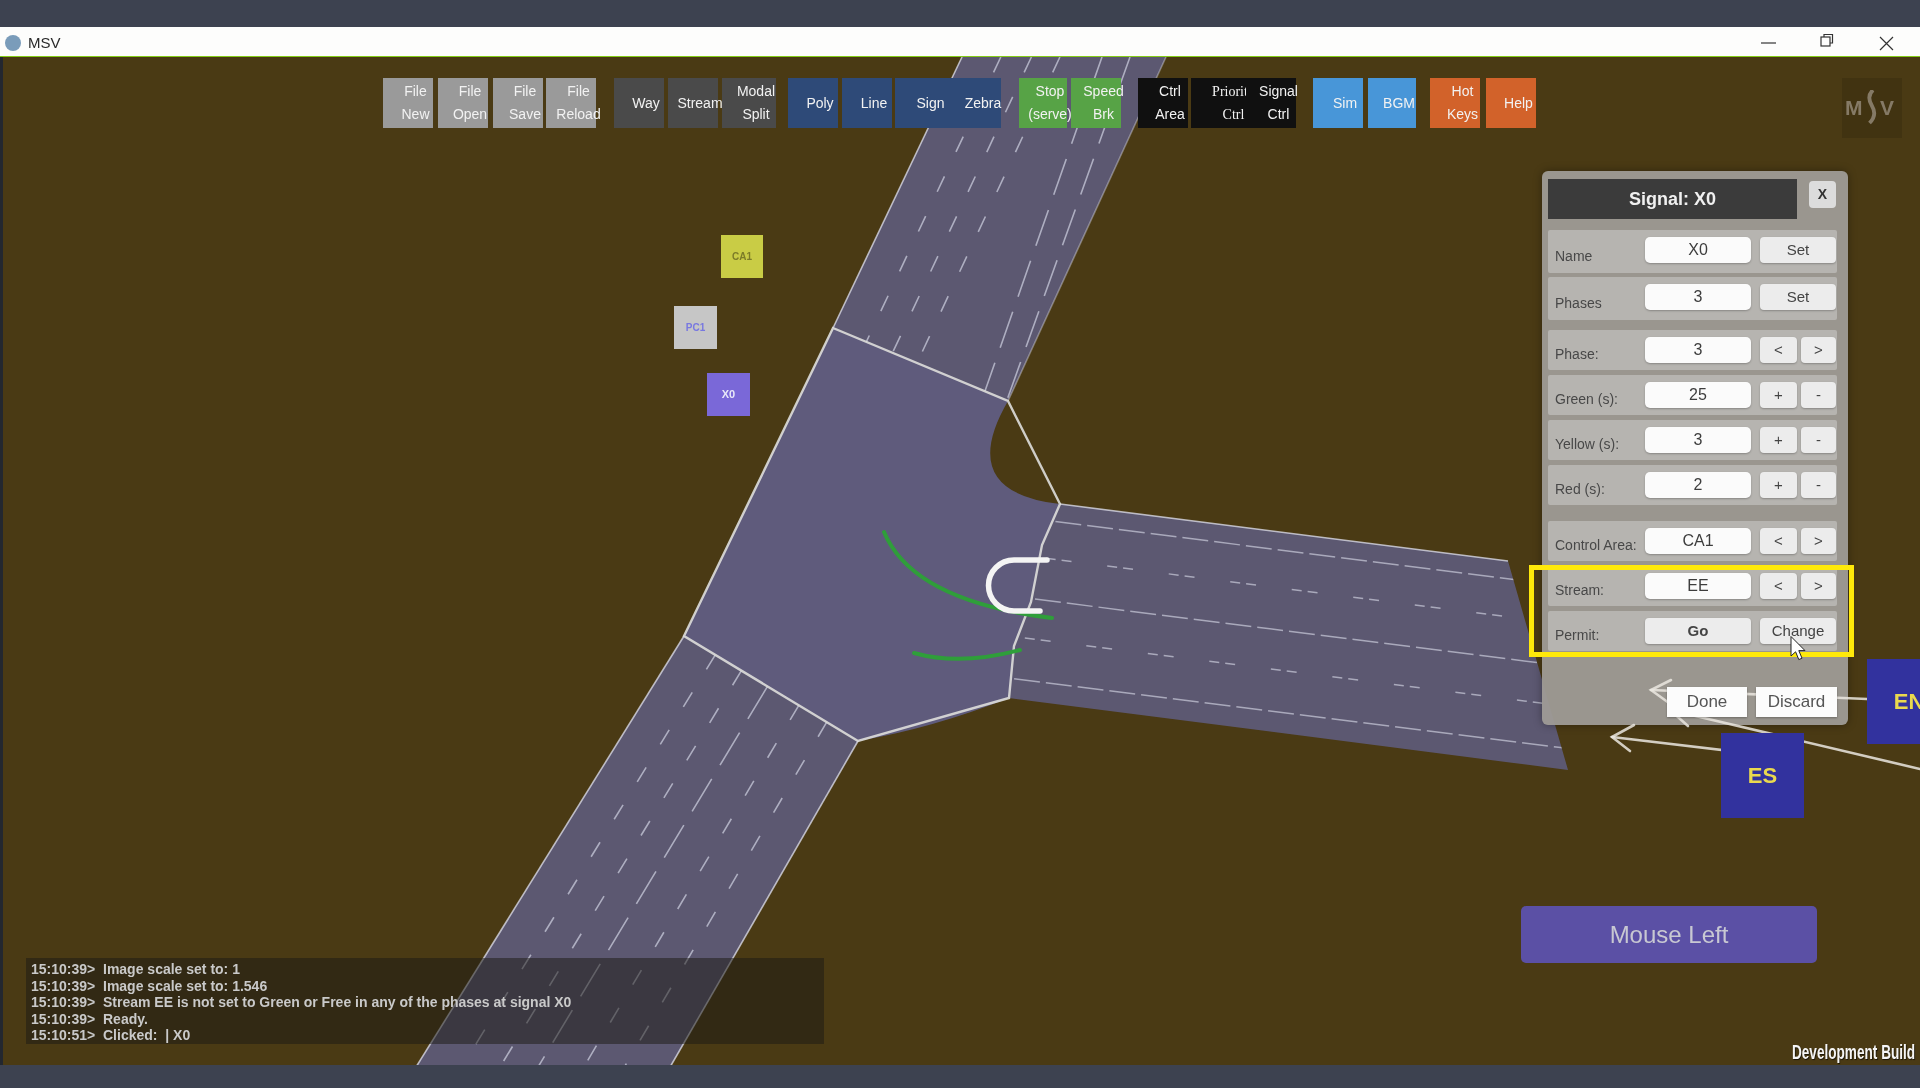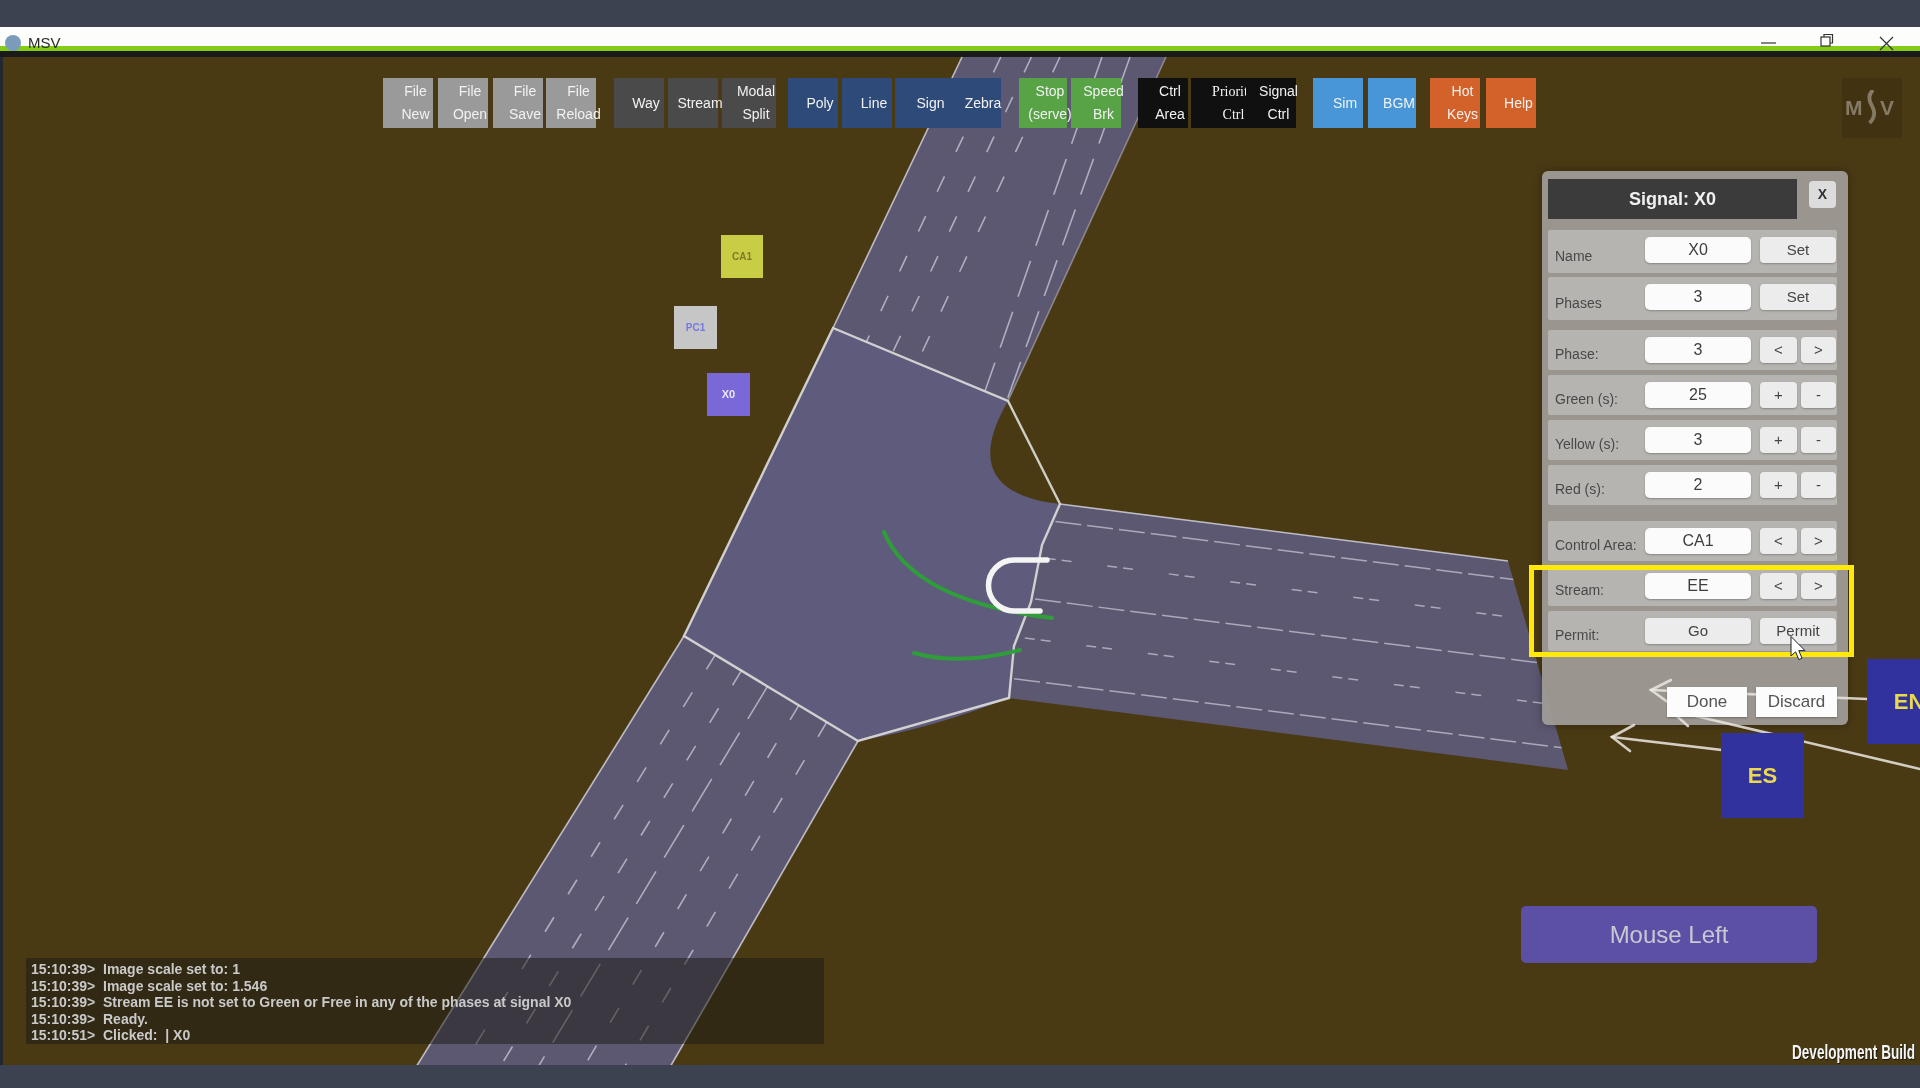--- a/index.html
+++ b/index.html
@@ -2,22 +2,22 @@
 <html><head>
 <meta charset="utf-8">
 <style>
   * { margin:0; padding:0; box-sizing:border-box; }
   html,body { width:1920px; height:1088px; overflow:hidden; background:#1a1a1a;
     font-family:"Liberation Sans", sans-serif; }
   #stage { position:absolute; left:0; top:0; width:1920px; height:1088px; overflow:hidden; }
   .abs { position:absolute; }
   
   #topstrip { left:0; top:0; width:1920px; height:27px; background:#3d4250; z-index:20; }
-  #titlebar { left:0; top:27px; width:1920px; height:24px; background:#fdfdfc; z-index:20;
-    border-bottom:5px solid #84cc16; }
+  #titlebar { left:0; top:27px; width:1920px; height:30px; background:#fdfdfc; z-index:20;
+    border-bottom:1px solid #84cc16; }
   #appicon { left:5px; top:8px; width:16px; height:16px; border-radius:50%; background:#7a9cba; }
   #apptitle { left:28px; top:7px; font-size:15px; color:#2a2a2a; }
   #botstrip { left:0; top:1065px; width:1920px; height:23px; background:#3d4250; z-index:20; }
   #main { left:0; top:57px; width:1920px; height:1008px; background:#4a3a14; overflow:hidden; z-index:1; }
   #leftedge { left:0; top:57px; width:3px; height:1008px; background:#23272f; z-index:21; }
   
   #scene { left:0; top:0; width:1920px; height:1088px; z-index:2; }
   #arrows { left:0; top:0; width:1920px; height:1088px; z-index:8; pointer-events:none; }
   
   .tb { position:absolute; top:78px; height:50px; color:#f2f2f2; font-size:14px;
@@ -259,22 +259,22 @@
         <div class="rbtn b2">&gt;</div>
       </div>
     <div class="row" style="top:395px;height:40px;">
         <div class="rlab">Stream:</div>
         <div class="rin">EE</div>
         <div class="rbtn b1">&lt;</div>
         <div class="rbtn b2">&gt;</div>
       </div>
     <div class="row" style="top:440px;height:40px;">
         <div class="rlab">Permit:</div>
-        <div class="rbtn" style="left:97px;width:106px;">Go</div>
-        <div class="rbtn bwide">Permit</div>
+        <div class="rbtn" style="left:97px;width:106px;font-weight:bold;">Go</div>
+        <div class="rbtn bwide">Change</div>
       </div>
   </div>
 
   <svg class="abs" id="arrows" viewBox="0 0 1920 1088">
     <g stroke="rgba(235,232,224,0.85)" stroke-width="2.6" fill="none" stroke-linecap="round">
       <line x1="1867" y1="699" x2="1651" y2="690"></line>
       <path d="M1671,680 L1651,690 L1669,703"></path>
       <line x1="1790" y1="758" x2="1612" y2="737"></line>
       <path d="M1634,725 L1612,737 L1630,751"></path>
       <line x1="1920" y1="769" x2="1670" y2="710"></line>

